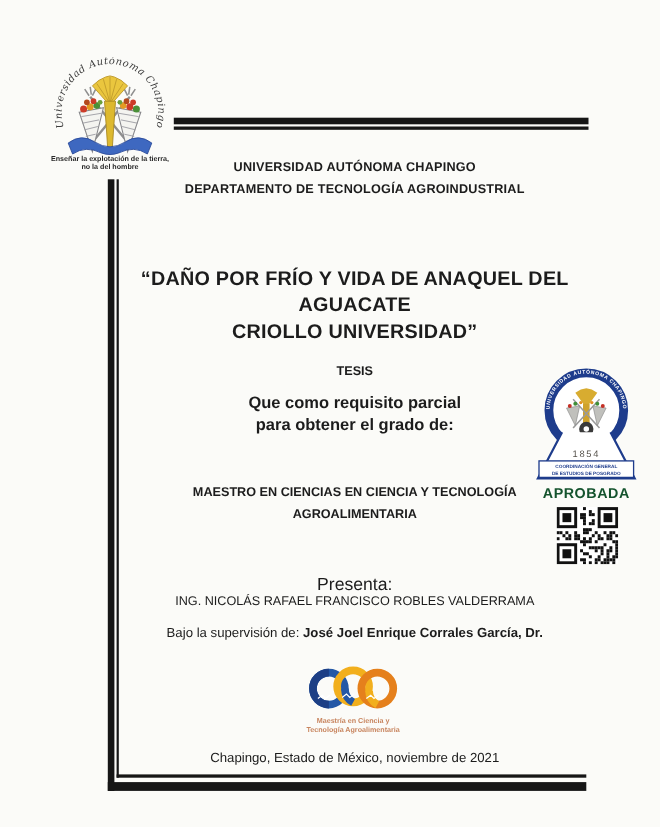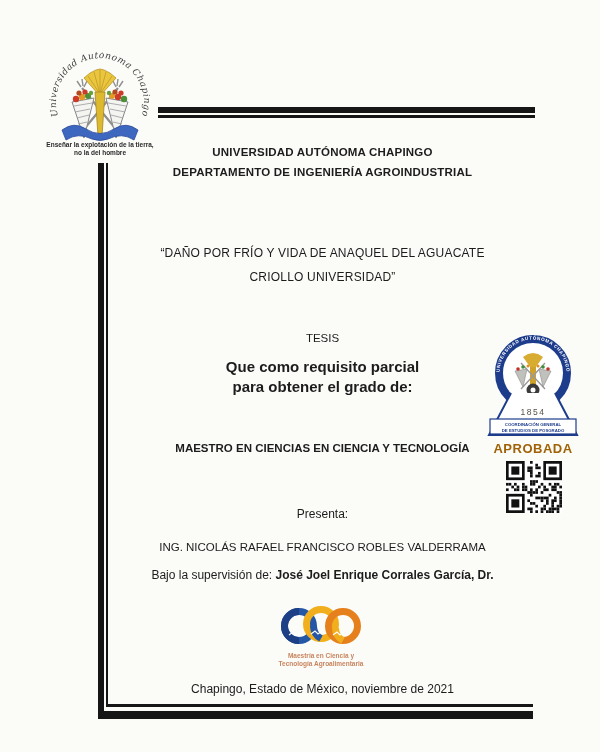--- a/index.html
+++ b/index.html
@@ -1,25 +1,25 @@
 <!DOCTYPE html>
 <html><head>
 <meta charset="utf-8">
 <style>
   html,body{margin:0;padding:0;}
   body{width:600px;height:752px;background:#fbfbf8;font-family:"Liberation Sans",sans-serif;color:#1c1c1c;position:relative;overflow:hidden;}
   .abs{position:absolute;}
   .bar{background:#161616;}
   .col{left:110px;width:425px;text-align:center;}
   .header-block{top:142px;font-size:11.5px;font-weight:bold;line-height:20px;letter-spacing:.2px;}
-  .title-block{top:241px;font-size:12px;font-weight:normal;line-height:24px;letter-spacing:.2px;}
-  .tesis-label{top:328px;font-size:11.5px;font-weight:normal;line-height:20px;}
+  .title-block{top:241px;font-size:18px;font-weight:bold;line-height:24px;letter-spacing:.2px;}
+  .tesis-label{top:328px;font-size:11.5px;font-weight:bold;line-height:20px;}
   .req-block{top:357px;font-size:15px;font-weight:bold;line-height:20px;}
   .degree-block{top:438px;font-size:11.5px;font-weight:bold;line-height:20px;}
-  .presenta-label{top:504px;font-size:12px;line-height:20px;}
+  .presenta-label{top:522px;font-size:16px;line-height:20px;}
   .student-line{top:537px;font-size:11.5px;font-weight:normal;line-height:20px;}
   .supervision-line{top:565px;font-size:12px;line-height:20px;}
   .supervision-line b{font-weight:bold;}
   .place-date{top:679px;font-size:12px;line-height:20px;}
   .motto{left:36px;top:141px;width:128px;text-align:center;font-size:6.5px;font-weight:bold;line-height:8px;color:#2a2a2a;}
   .aprobada{left:481px;top:441px;width:104px;text-align:center;font-size:13px;font-weight:bold;letter-spacing:.5px;}
   .rings-caption{left:246px;top:652px;width:150px;text-align:center;font-size:6.5px;font-weight:bold;line-height:8px;}
 </style>
 </head>
 <body>
@@ -66,37 +66,38 @@
     <textPath href="#logoArc" startOffset="50%" text-anchor="middle">Universidad Autónoma Chapingo</textPath>
   </text>
 </svg>
 <div class="abs motto">
   <div>Enseñar la explotación de la tierra,</div>
   <div>no la del hombre</div>
 </div>
 
 <div class="abs col header-block">
   <div>UNIVERSIDAD AUTÓNOMA CHAPINGO</div>
-  <div>DEPARTAMENTO DE INGENIERÍA AGROINDUSTRIAL</div>
+  <div>DEPARTAMENTO DE TECNOLOGÍA AGROINDUSTRIAL</div>
 </div>
 
 <div class="abs col title-block">
   <div>“DAÑO POR FRÍO Y VIDA DE ANAQUEL DEL AGUACATE</div>
   <div>CRIOLLO UNIVERSIDAD”</div>
 </div>
 
 <div class="abs col tesis-label">TESIS</div>
 
 <div class="abs col req-block">
   <div>Que como requisito parcial</div>
   <div>para obtener el grado de:</div>
 </div>
 
 <div class="abs col degree-block">
   <div>MAESTRO EN CIENCIAS EN CIENCIA Y TECNOLOGÍA</div>
+  <div>AGROALIMENTARIA</div>
 </div>
 
 <div class="abs col presenta-label">Presenta:</div>
 
 <div class="abs col student-line">ING. NICOLÁS RAFAEL FRANCISCO ROBLES VALDERRAMA</div>
 
 <div class="abs col supervision-line">
   <span>Bajo la supervisión de: </span><b>José Joel Enrique Corrales García, Dr.</b>
 </div>
 
@@ -126,21 +127,21 @@
   </text>
 
   <polygon points="30,60 74,60 96,102 8,102" fill="#ffffff"></polygon>
   <path d="M30,60 L8,102 L96,102 L74,60" fill="none" stroke-width="2" stroke="#1e3c8c"></path>
   <text x="52" y="82" text-anchor="middle" font-size="8.5" fill="#55514a" letter-spacing="1.5">1854</text>
   <rect x="9" y="86" width="86" height="15" fill="#ffffff" stroke-width="1.2" stroke="#1e3c8c"></rect>
   <text x="52" y="92.5" text-anchor="middle" font-size="4.3" font-weight="bold" fill="#1e3c8c">COORDINACIÓN GENERAL</text>
   <text x="52" y="98.8" text-anchor="middle" font-size="4.3" font-weight="bold" fill="#1e3c8c">DE ESTUDIOS DE POSGRADO</text>
 </svg>
 
-<div class="abs aprobada" style="color: #a16207;">APROBADA</div>
+<div class="abs aprobada" style="color: #14532d;">APROBADA</div>
 
 <svg class="abs" style="left:506px;top:461px;" width="56" height="52" viewBox="0 0 21 19" preserveAspectRatio="none">
     <rect x="0" y="0" width="21" height="19" fill="#ffffff"></rect>
     <rect x="9" y="0" width="1" height="1" fill="#111111"></rect>
     <rect x="11" y="1" width="1" height="1" fill="#111111"></rect>
     <rect x="8" y="2" width="1" height="1" fill="#111111"></rect>
     <rect x="9" y="2" width="1" height="1" fill="#111111"></rect>
     <rect x="11" y="2" width="1" height="1" fill="#111111"></rect>
     <rect x="12" y="2" width="1" height="1" fill="#111111"></rect>
     <rect x="8" y="3" width="1" height="1" fill="#111111"></rect>

